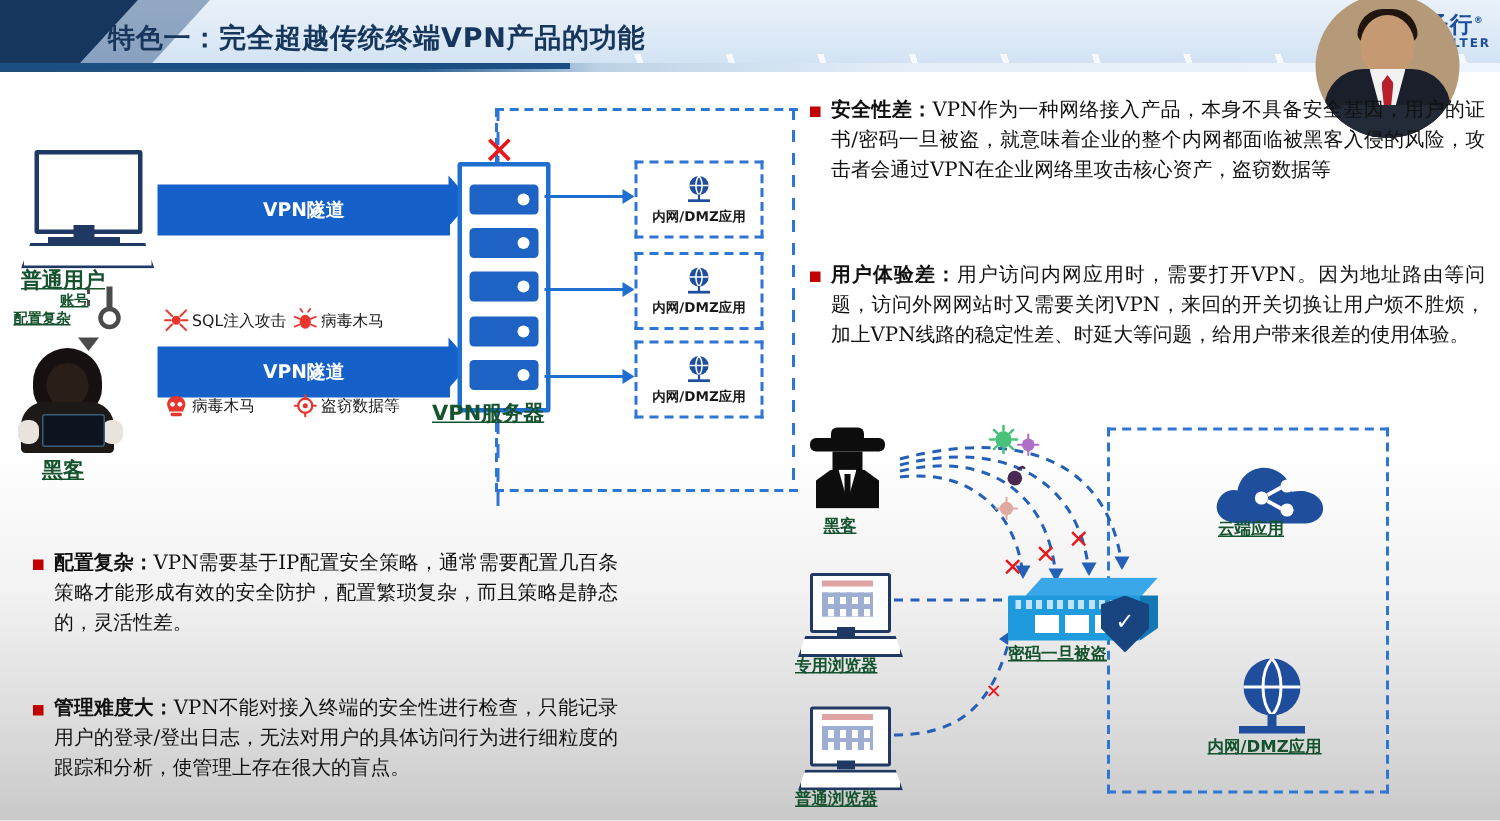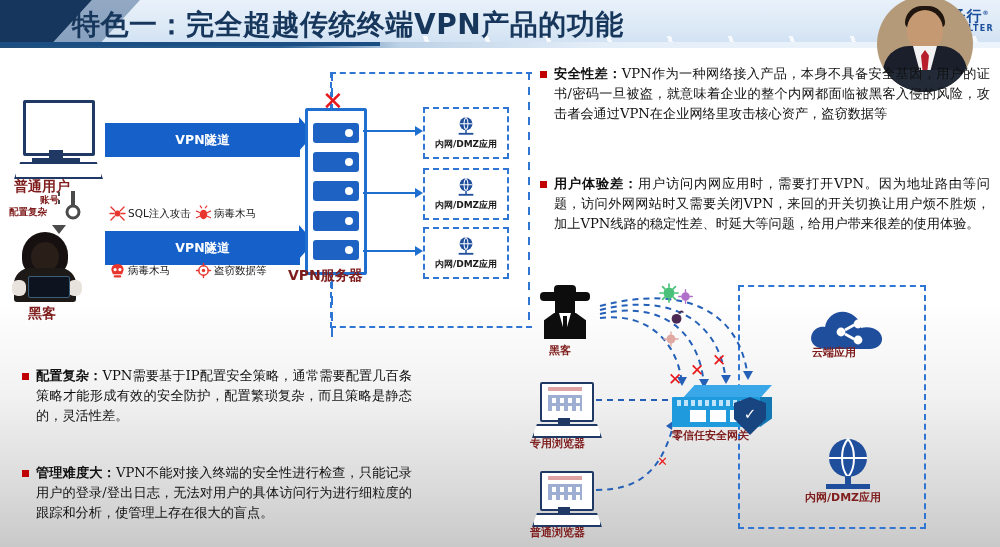--- a/index.html
+++ b/index.html
@@ -18,21 +18,21 @@
     clip-path:polygon(0 0,92px 0,48px 48px,0 48px);}
   .hdr-mid{position:absolute;left:0;top:0;width:180px;height:48px;background:#4a6c96;
     opacity:.55;clip-path:polygon(92px 0,140px 0,96px 48px,48px 48px);}
   .hdr-bottombar{position:absolute;left:0;bottom:0;width:1000px;height:6px;
     background:linear-gradient(to right,#1f4e79 0%,#2a5f93 28%,#bdd2e6 40%,#e4eef8 60%,#eef4fb 100%);}
   .hdr-bottombar2{position:absolute;left:0;bottom:2px;width:380px;height:4px;background:#1b4f84;}
   .hdr-stripes{position:absolute;left:370px;bottom:0px;width:630px;height:12px;
     background:repeating-linear-gradient(72deg,rgba(255,255,255,0) 0 54px,rgba(255,255,255,.95) 54px 58px);
     opacity:.85;}
   .hdr-title{position:absolute;left:72px;top:8px;height:34px;display:flex;align-items:center;
-    font-size:28px;font-weight:bold;color:#16365c;letter-spacing:.5px;
+    font-size:18px;font-weight:bold;color:#16365c;letter-spacing:.5px;
     font-family:"DejaVu Sans","Liberation Sans",sans-serif;white-space:nowrap;}
 
   
   .logo{position:absolute;right:6px;top:9px;display:flex;align-items:center;gap:5px;}
   .logo-mark{position:relative;width:26px;height:24px;}
   .logo-cn{font-size:15px;font-weight:bold;color:#1b4f9c;line-height:1;letter-spacing:1px;}
   .logo-en{font-size:8px;font-weight:bold;color:#1b4f9c;letter-spacing:1.3px;line-height:1.3;}
   .logo-sup{font-size:6px;vertical-align:super;}
 
   
@@ -66,22 +66,22 @@
     background:repeating-linear-gradient(to bottom,#2e75d4 0 8px,transparent 8px 15px);}
   #vpn-center-line{position:absolute;left:331px;top:72px;width:2.4px;height:270px;
     background:repeating-linear-gradient(to bottom,#2e75d4 0 9px,transparent 9px 16px);}
 
   .monitor{position:absolute;}
   .mon-screen{position:absolute;border:3.5px solid #1f3864;background:#fff;border-radius:2px;}
   .mon-neck{position:absolute;background:#1f3864;}
   .mon-base{position:absolute;background:#1f3864;}
   .mon-kbd{position:absolute;background:#fff;border:2px solid #1f3864;}
 
-  .labelcn{position:absolute;font-size:14px;font-weight:bold;color:#7f1d1d;
-    font-family:"DejaVu Sans","Liberation Sans",sans-serif;white-space:nowrap;}
+  .labelcn{position:absolute;font-size:14px;font-weight:bold;color:#14532d;
+    font-family:"DejaVu Sans","Liberation Sans",sans-serif;white-space:nowrap;text-decoration:underline;}
   .labelcn.sm{font-size:11px;}
   .labelcn.xs{font-size:9.5px;}
 
   .arrowband{position:absolute;height:34px;background:#1561c9;display:flex;align-items:center;
     justify-content:center;color:#fff;font-size:12.5px;font-weight:bold;
     font-family:"DejaVu Sans","Liberation Sans",sans-serif;}
   .arrowband::after{content:"";position:absolute;right:-14px;top:-6px;width:0;height:0;
     border-top:17px solid transparent;border-bottom:17px solid transparent;border-left:15px solid #1561c9;}
 
   .server{position:absolute;left:305px;top:108px;width:56px;height:155px;
@@ -469,21 +469,21 @@
     <div class="gw-vents"></div>
     <div class="gw-ports">
         <i></i>
         <i></i>
         <i></i>
       </div>
     <div class="shield">
         <span>✓</span>
       </div>
   </div>
-  <div class="labelcn sm" style="left:672px;top:428px;">零信任安全网关</div>
+  <div class="labelcn sm" style="left:672px;top:428px;">密码一旦被盗</div>
 
   <div class="cloudicon" style="left:805px;top:305px;">
     <svg width="88" height="48" viewBox="0 0 88 48">
       <path d="M22 44 C8 44 3 35 8 27 C11 22 17 21 20 22 C22 10 34 4 44 8 C52 11 56 18 56 23 C68 20 78 27 77 35 C76.4 40.4 71 44 65 44 Z" fill="#1f4e9c"></path>
       <g fill="#fff">
           <circle cx="53" cy="19" r="4.4"></circle>
           <circle cx="53" cy="35" r="4.4"></circle>
           <circle cx="36" cy="27" r="4.4"></circle>
         </g>
       <g stroke="#fff" stroke-width="2.6">

